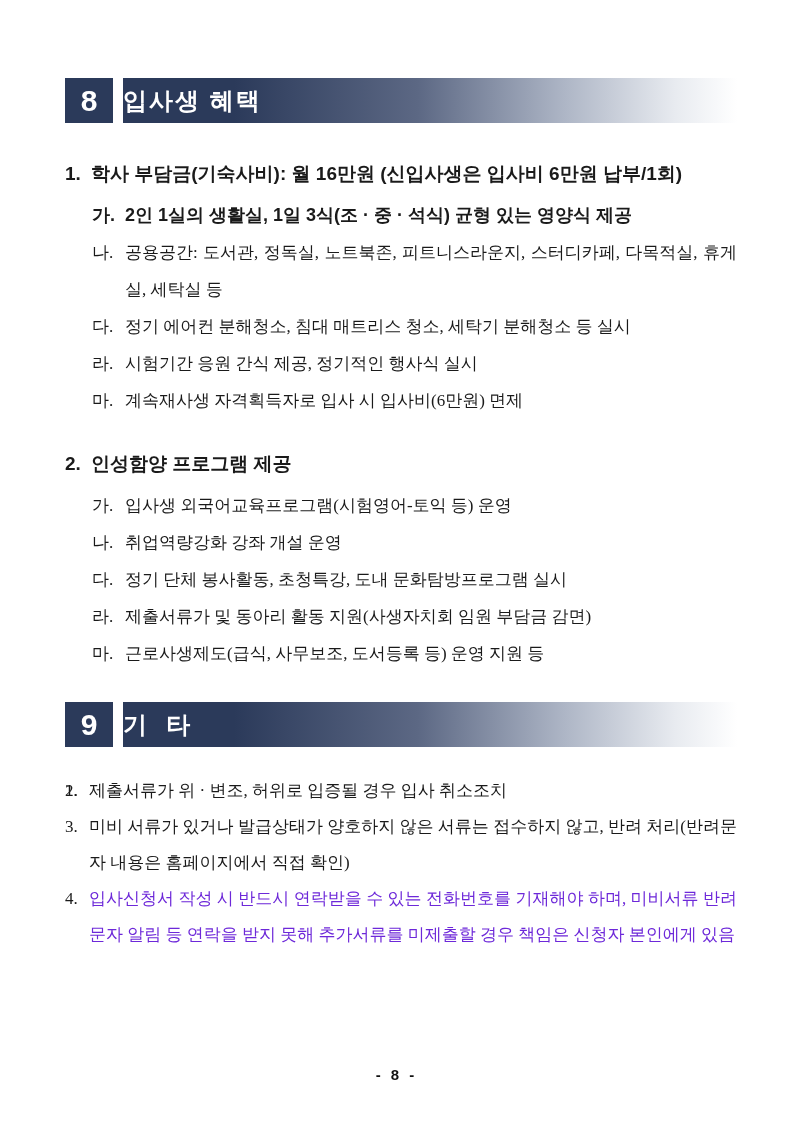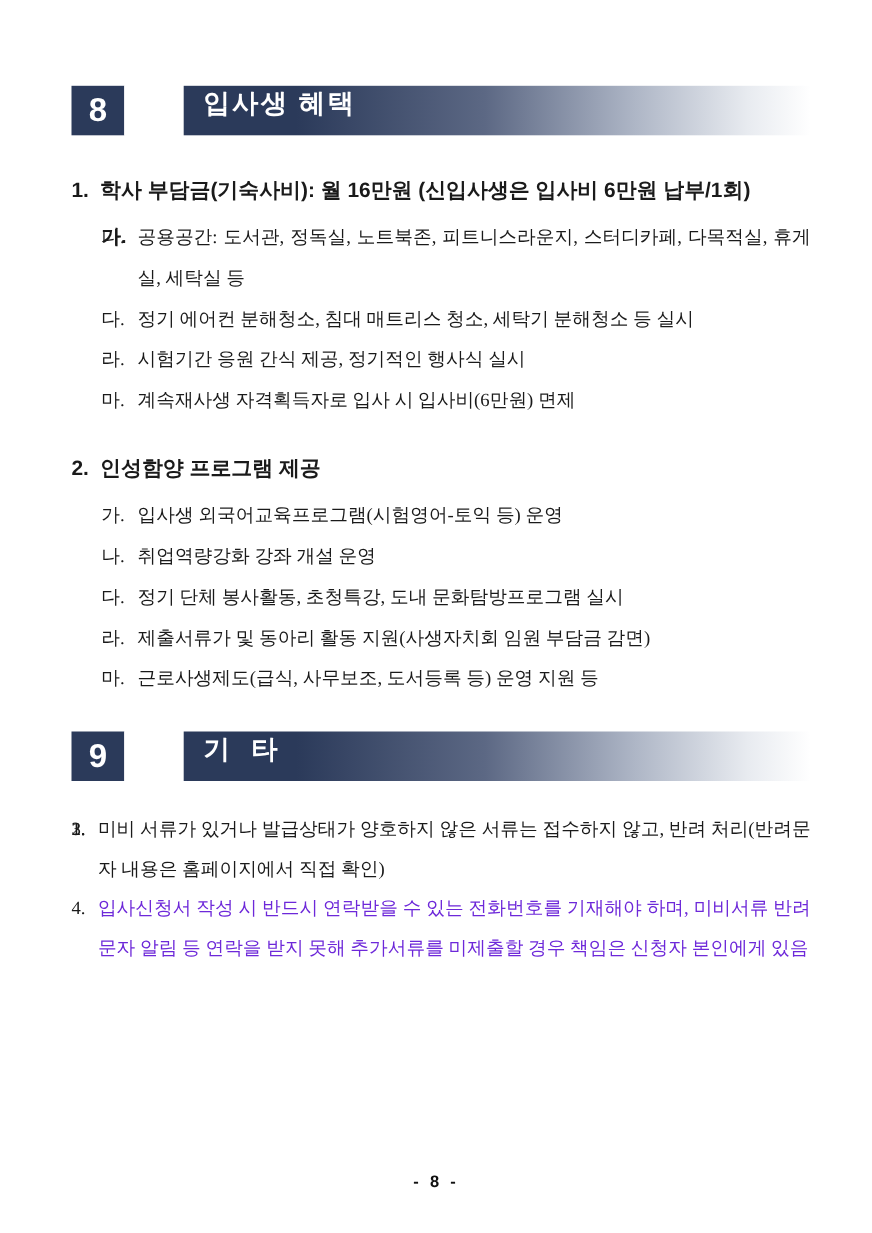--- a/index.html
+++ b/index.html
@@ -20,23 +20,21 @@
     width:48px;flex:0 0 48px;
     background:#2b3a5a;color:#ffffff;
     font-family:"Liberation Sans","DejaVu Sans",sans-serif;
     font-weight:bold;font-size:30px;
     display:flex;align-items:center;justify-content:center;
   }
   .sec-gap{width:10px;flex:0 0 10px;background:#ffffff;}
   .sec-bar{
     flex:1;
     background:linear-gradient(90deg,#2b3a5a 0%,#2b3a5a 18%,#5c6884 48%,#aeb6c6 72%,#e8ebf0 90%,#ffffff 100%);
-    display:flex;align-items:flex-start;
-    padding-left:18px;
-    margin-left:44px;
+    display:flex;align-items:center;
   }
   .sec-title{
     color:#ffffff;
     font-family:"Liberation Sans","DejaVu Sans",sans-serif;
     font-weight:bold;font-size:24px;
     letter-spacing:2px;
     white-space:pre;
   }
   
   .h-item{
@@ -92,20 +90,21 @@
   </div>
 
   <div class="h-item mt-head1">
     <span class="lbl">1.</span>
     <span>학사 부담금(기숙사비): 월 16만원 (신입사생은 입사비 6만원 납부/1회)</span>
   </div>
 
   <div class="subs">
     <div class="sub bold">
       <span class="lbl">가.</span>
+      <span>2인 1실의 생활실, 1일 3식(조 · 중 · 석식) 균형 있는 영양식 제공</span>
     </div>
     <div class="sub">
       <span class="lbl">나.</span>
       <span>공용공간: 도서관, 정독실, 노트북존, 피트니스라운지, 스터디카페, 다목적실, 휴게실, 세탁실 등</span>
     </div>
     <div class="sub">
       <span class="lbl">다.</span>
       <span>정기 에어컨 분해청소, 침대 매트리스 청소, 세탁기 분해청소 등 실시</span>
     </div>
     <div class="sub">
@@ -153,20 +152,21 @@
       <span class="sec-title">기  타</span>
     </div>
   </div>
 
   <div class="etc-list">
     <div class="etc-item">
       <span class="lbl">1.</span>
     </div>
     <div class="etc-item">
       <span class="lbl">2.</span>
+      <span class="txt">제출서류가 위 · 변조, 허위로 입증될 경우 입사 취소조치</span>
     </div>
     <div class="etc-item">
       <span class="lbl">3.</span>
       <span class="txt">미비 서류가 있거나 발급상태가 양호하지 않은 서류는 접수하지 않고, 반려 처리(반려문자 내용은 홈페이지에서 직접 확인)</span>
     </div>
     <div class="etc-item red">
       <span class="lbl">4.</span>
       <span class="txt">입사신청서 작성 시 반드시 연락받을 수 있는 전화번호를 기재해야 하며, 미비서류 반려 문자 알림 등 연락을 받지 못해 추가서류를 미제출할 경우 책임은 신청자 본인에게 있음</span>
     </div>
   </div>

